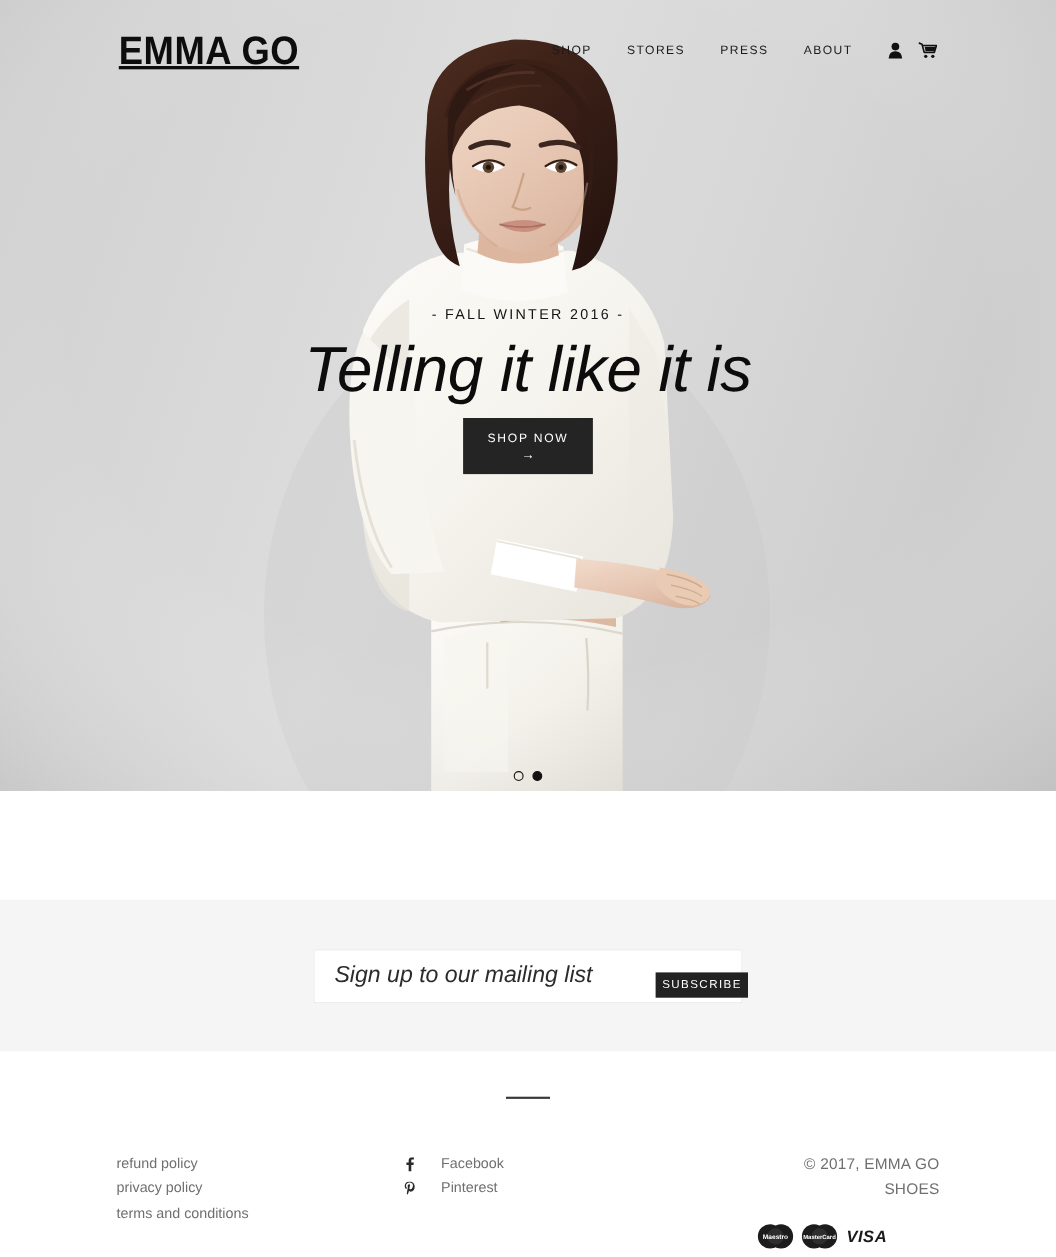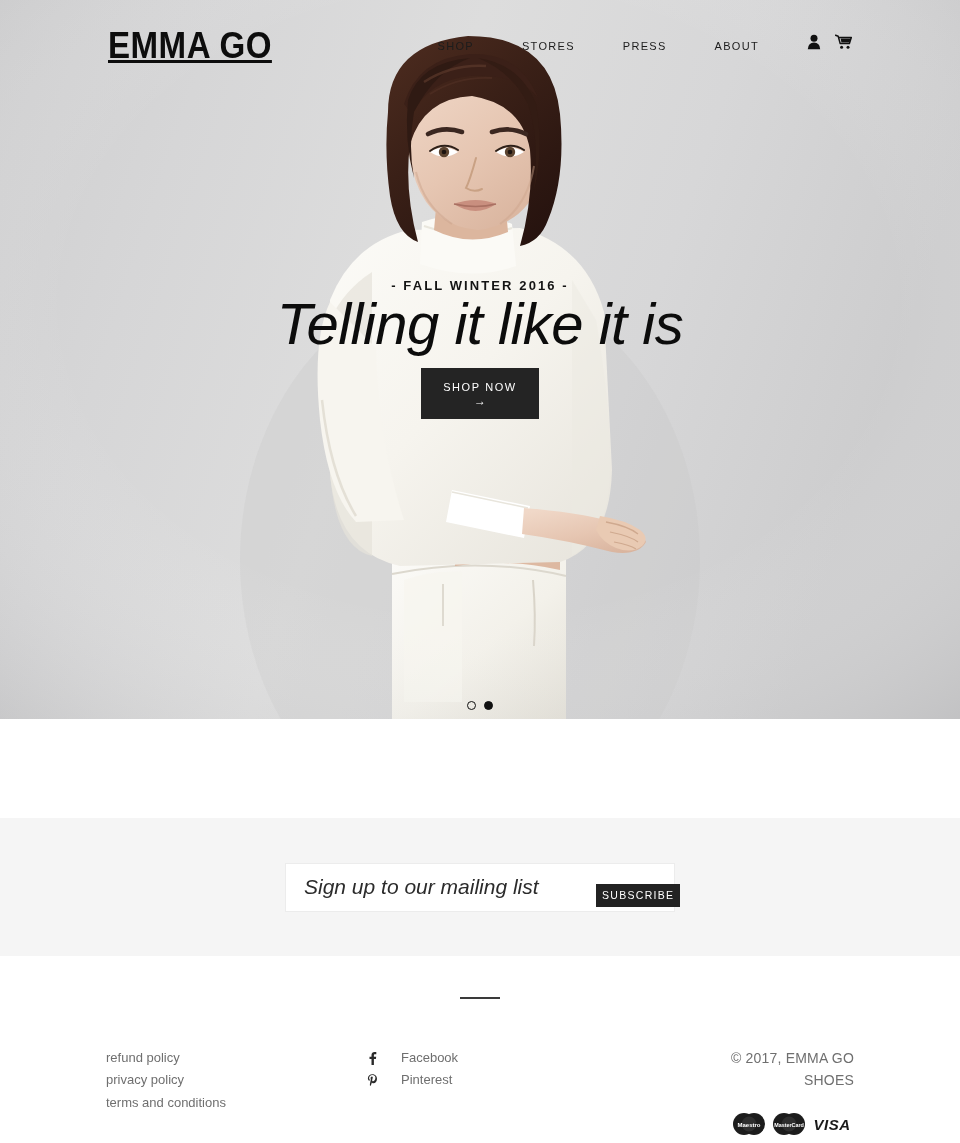--- a/index.html
+++ b/index.html
@@ -46,22 +46,22 @@
     letter-spacing: 0.5px;
     color: #0d0d0d;
     line-height: 1;
     transform: scaleX(0.92);
     transform-origin: left center;
     white-space: nowrap;
   }
   .nav {
     margin-left: auto;
     display: flex;
-    align-items: flex-start;
-    gap: 16px;
+    align-items: center;
+    gap: 0;
   }
   .nav-link {
     font-size: 11px;
     letter-spacing: 1.3px;
     color: #1c1c1c;
     text-transform: uppercase;
     text-decoration: none;
     padding: 6px 16px;
     white-space: nowrap;
   }
@@ -72,23 +72,24 @@
   .hero-copy {
     position: absolute;
     top: 278px;
     left: 0;
     width: 960px;
     text-align: center;
     z-index: 20;
   }
   .hero-eyebrow {
     font-size: 13px;
-    font-weight: bold;
+    font-weight: normal;
     letter-spacing: 2.1px;
     color: #141414;
+    margin-bottom: 12px;
   }
   .hero-title {
     font-size: 58px;
     font-style: italic;
     font-weight: normal;
     letter-spacing: -0.5px;
     color: #0c0c0c;
     line-height: 1.08;
   }
   .hero-cta {
@@ -225,21 +226,20 @@
     line-height: 0;
   }
   .copyright {
     font-size: 14px;
     color: #6f6f6f;
     line-height: 22px;
     letter-spacing: 0.2px;
   }
   .pay-icons {
     display: flex;
-    justify-content: flex-end;
     align-items: center;
     gap: 2px;
     margin-top: 21px;
   }
   .pay-icon { line-height: 0; }
 </style>
 </head>
 <body>
 
 <section class="hero">

